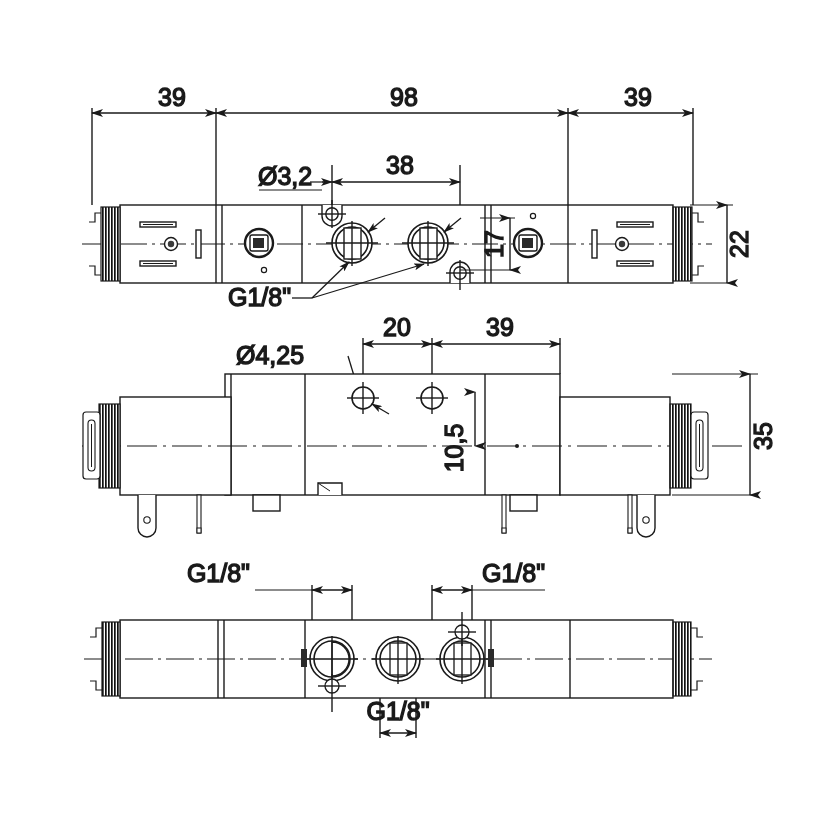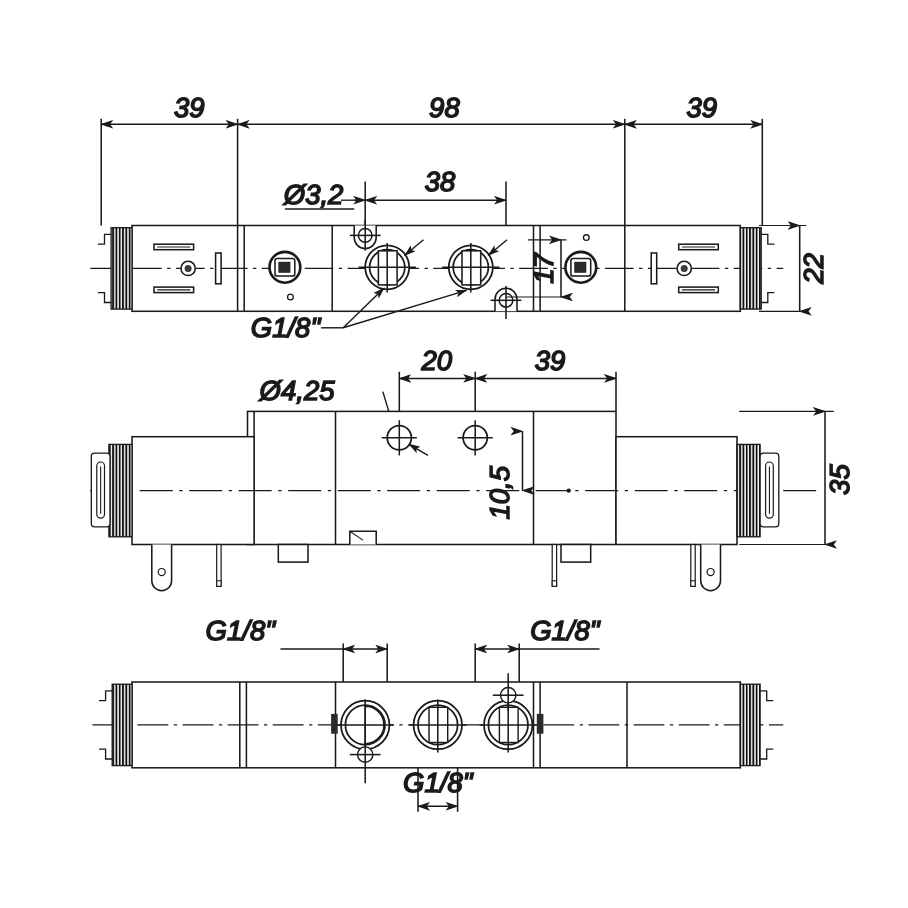--- a/index.html
+++ b/index.html
@@ -2,21 +2,21 @@
 <html><head>
 <meta charset="utf-8">
 <title>Valve Technical Drawing</title>
 <style>
   html,body{margin:0;padding:0;background:#ffffff;}
   body{
     width:825px;height:825px;
     font-family:"Liberation Sans", sans-serif;
     overflow:hidden;
   }
-  #sheet{position:relative;width:825px;height:825px;background:#fff;font-style:italic;}
+  #sheet{position:relative;width:825px;height:825px;background:#fff;}
   svg{display:block;}
   .dimtxt{
     font-family:"Liberation Sans", sans-serif;
     font-size:25px;
     fill:#1a1a1a;
     letter-spacing:0px;
   }
 </style>
 </head>
 <body>

